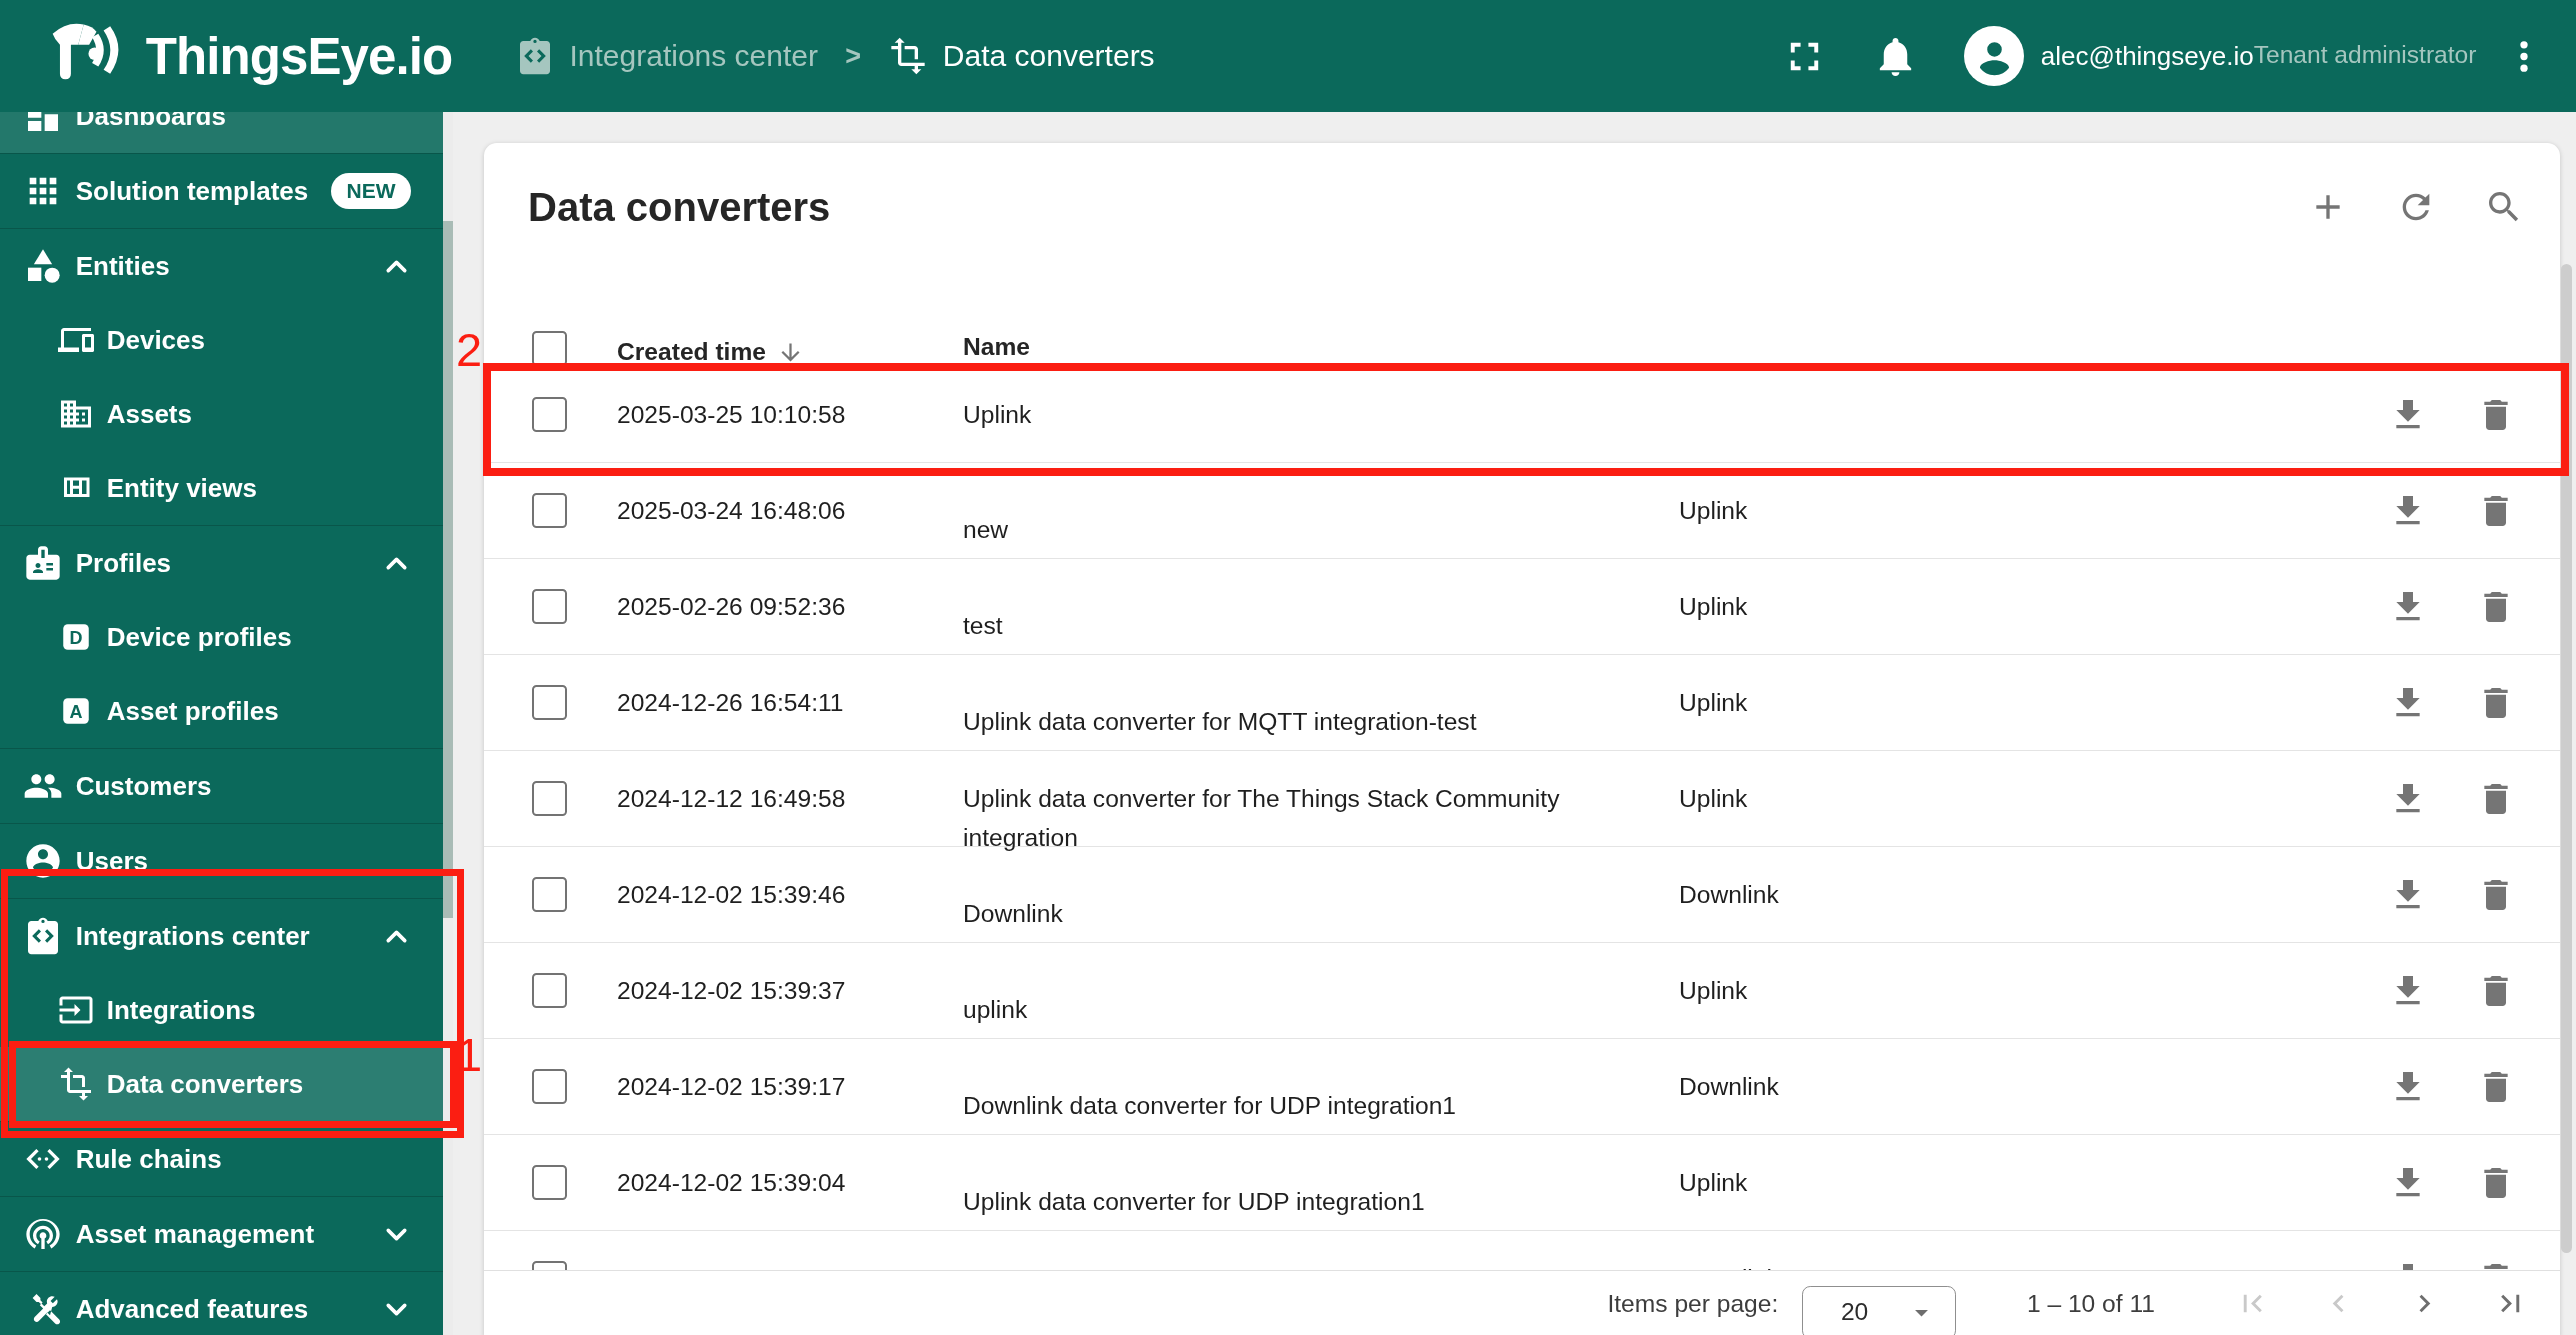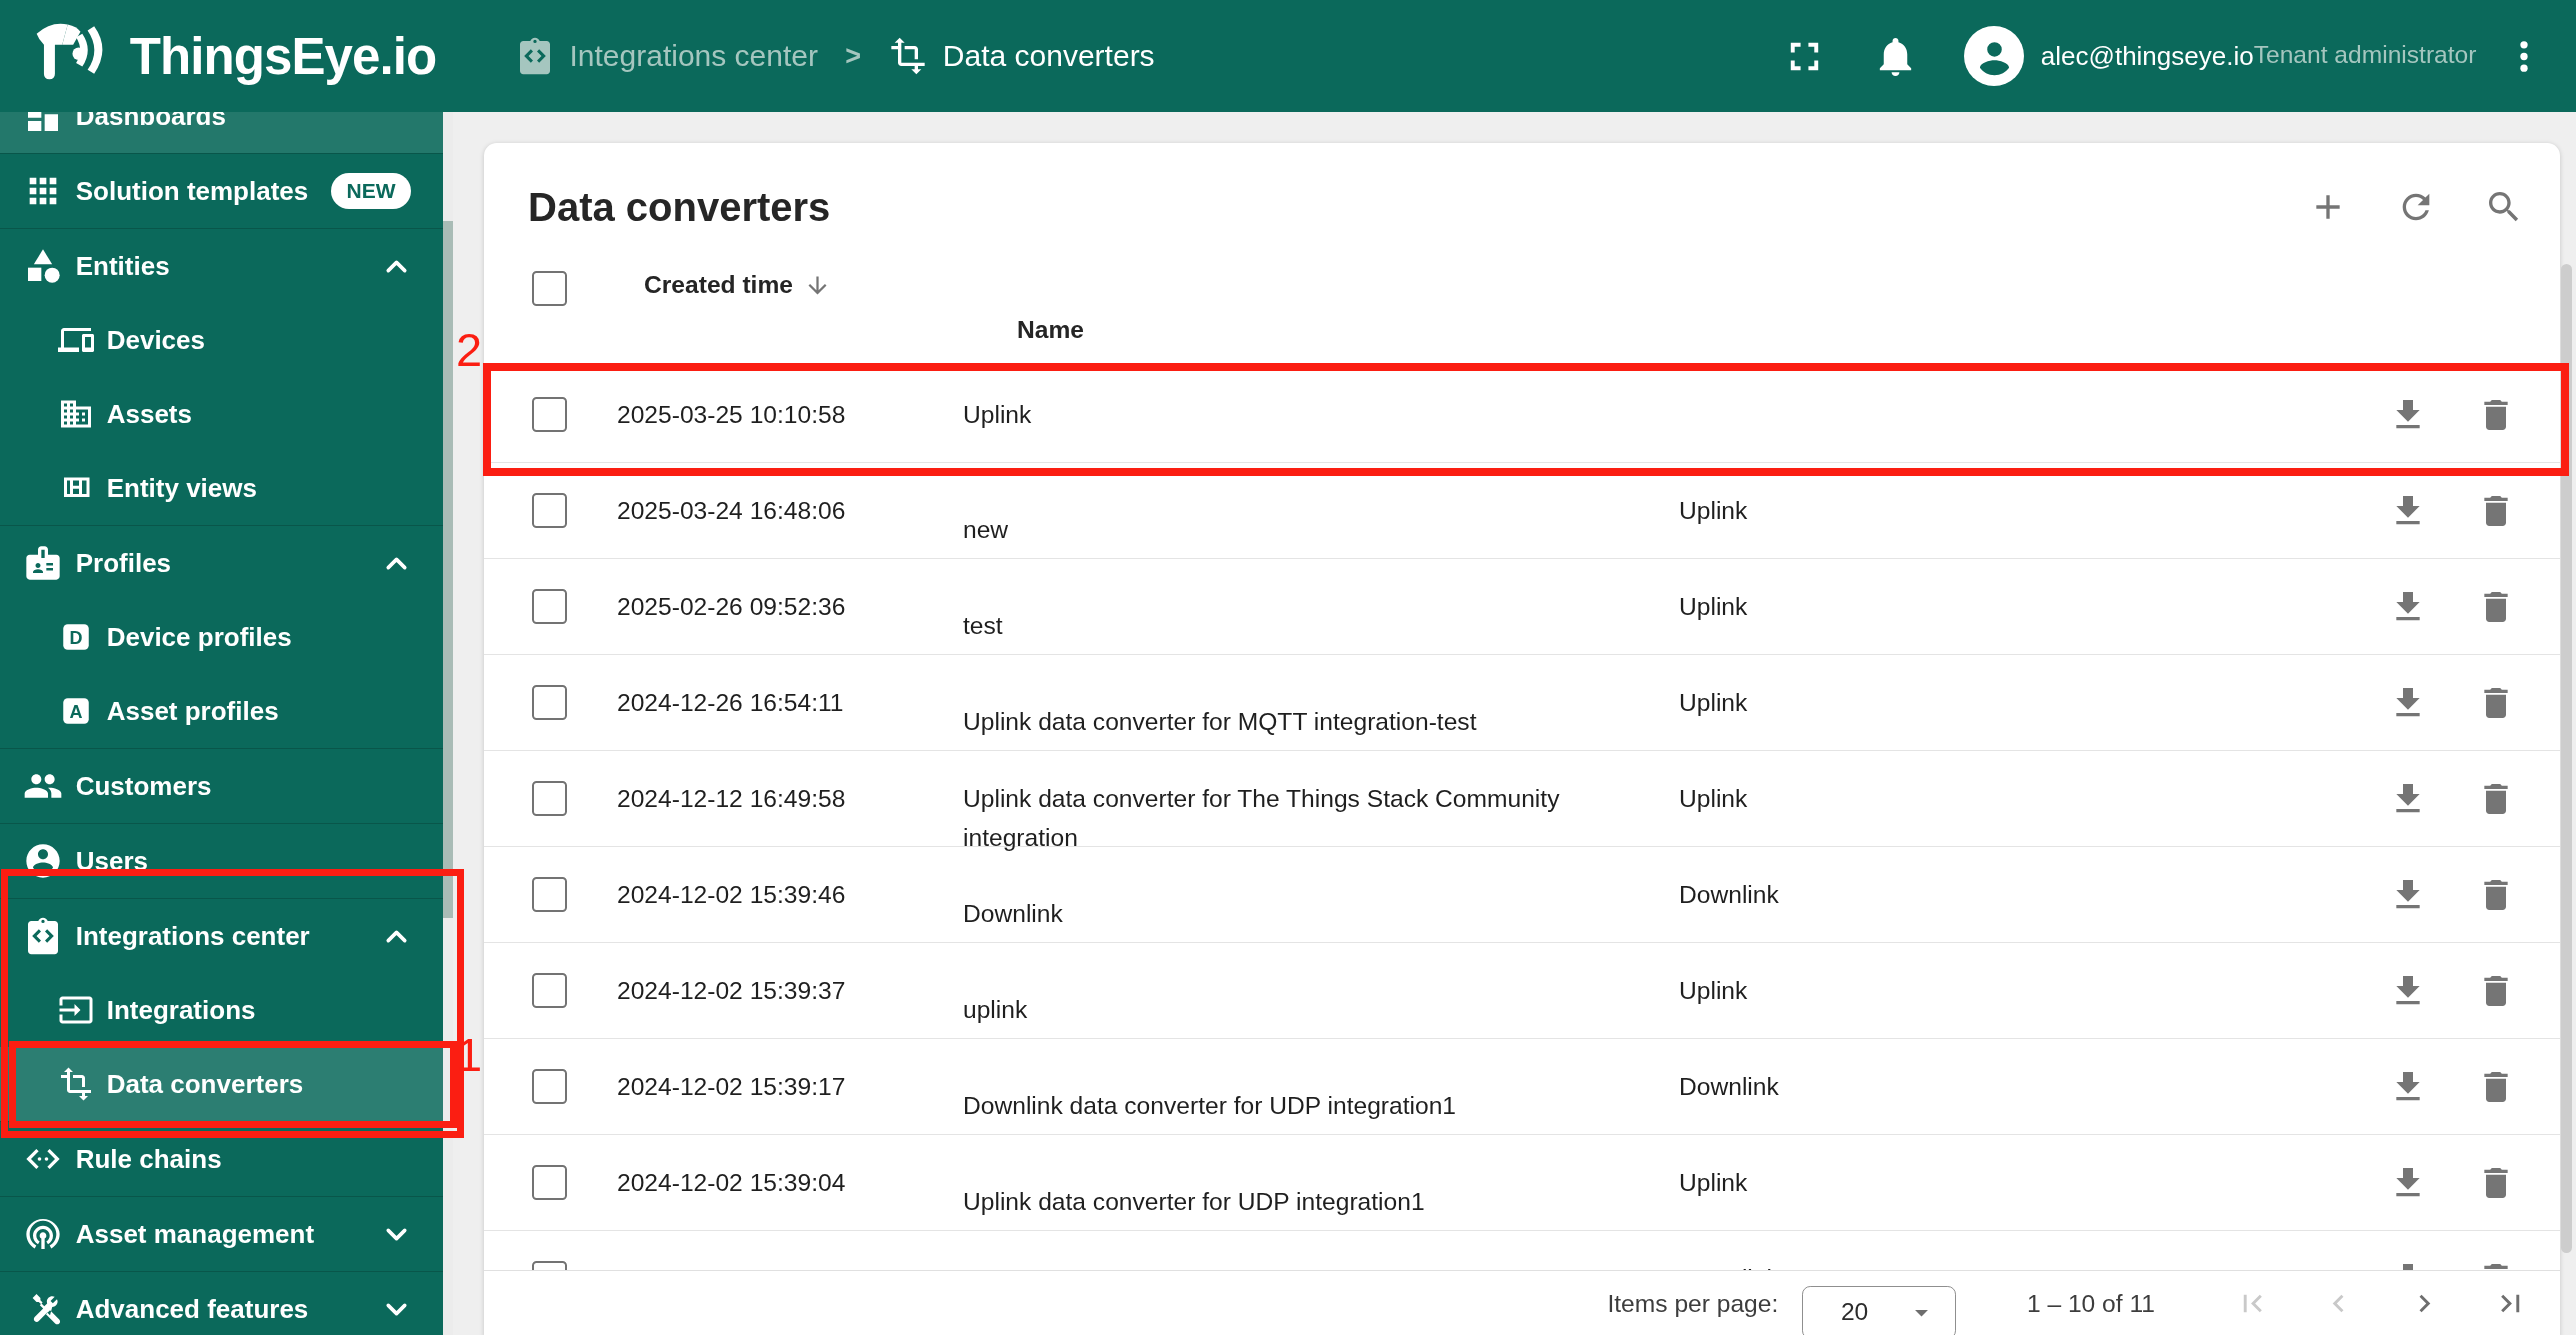--- a/index.html
+++ b/index.html
@@ -3,21 +3,21 @@
 <meta charset="utf-8">
 <style>
   html,body{margin:0;padding:0;}
   body{font-family:"Liberation Sans",sans-serif;background:#efefef;}
   #screen{position:relative;width:2576px;height:1336px;overflow:hidden;background:#efefef;}
   svg{display:block;}
   .ic{fill:currentColor;}
 
   
   #topbar{position:absolute;left:0;top:0;width:2576px;height:112px;background:#0b695b;z-index:20;}
-  #logo{position:absolute;left:33px;top:12.7px;height:87px;display:flex;align-items:center;gap:12.7px;color:#fff;cursor:pointer;}
+  #logo{position:absolute;left:49px;top:12.7px;height:87px;display:flex;align-items:center;gap:12.7px;color:#fff;cursor:pointer;}
   #logo .logo-text{font-size:51px;font-weight:bold;letter-spacing:-0.9px;color:#fff;}
   #breadcrumb{position:absolute;left:515px;top:0;height:112px;display:flex;align-items:center;gap:20px;}
   .crumb{display:flex;align-items:center;gap:14.5px;font-size:30px;}
   .crumb .bc-icon{width:40px;height:40px;}
   .crumb-muted{color:#a5c6bf;}
   .crumb-active{color:#ffffff;}
   .crumb-sep{color:#a5c6bf;font-size:27px;font-weight:bold;margin:0 7.3px;}
   #topbar-right{position:absolute;right:27px;top:0;height:112px;display:flex;align-items:center;}
   .tb-iconbtn{width:47px;height:47px;color:#fff;background:none;border:none;padding:0;margin:0 22px;cursor:pointer;}
   .tb-iconbtn svg{width:100%;height:100%;}
@@ -48,21 +48,21 @@
   #sidebar-thumb{position:absolute;right:0;top:109px;width:10px;height:697px;background:#a9bcb6;}
 
   
   #card{position:absolute;left:484px;top:143px;width:2076px;bottom:0;background:#ffffff;border-radius:12.7px 12.7px 0 0;box-shadow:0 1.8px 5.5px rgba(0,0,0,0.18);z-index:5;display:flex;flex-direction:column;}
   #card-toolbar{height:128px;flex:none;position:relative;display:flex;align-items:center;}
   #page-title{margin-left:44px;font-size:40px;color:#262626;}
   #toolbar-actions{position:absolute;right:36px;top:0;height:128px;display:flex;align-items:center;gap:48px;}
   .tool-btn{width:40px;height:40px;border:none;background:none;padding:0;color:#757575;cursor:pointer;}
   .tool-btn svg{width:100%;height:100%;}
 
-  .thead{height:95px;flex:none;display:flex;align-items:flex-start;border-bottom:1.8px solid #e0e0e0;gap:27px;}
+  .thead{height:95px;flex:none;display:flex;align-items:flex-end;border-bottom:1.8px solid #e0e0e0;}
   .trow{height:95px;flex:none;display:flex;align-items:center;border-bottom:1.8px solid #e4e4e4;cursor:pointer;background:#fff;}
   #rows-clip{flex:1;overflow:hidden;}
   .c-check{width:85px;flex:none;padding-left:48px;display:flex;align-items:center;}
   .checkbox{width:31px;height:31px;border:2.7px solid #737373;border-radius:4.5px;background:#fff;cursor:pointer;}
   .c-date{width:346px;flex:none;font-size:24.6px;color:#1f1f1f;}
   .thead .c-date{display:flex;align-items:center;font-weight:bold;color:#252525;}
   .sort-arrow{width:27px;height:27px;color:#757575;margin-left:11px;}
   .sort-arrow svg{width:100%;height:100%;}
   .c-name{width:683px;flex:none;font-size:24.6px;color:#1f1f1f;line-height:1.55;padding-right:33px;margin-top:40px;}
   .thead .c-name{font-weight:bold;color:#252525;}

